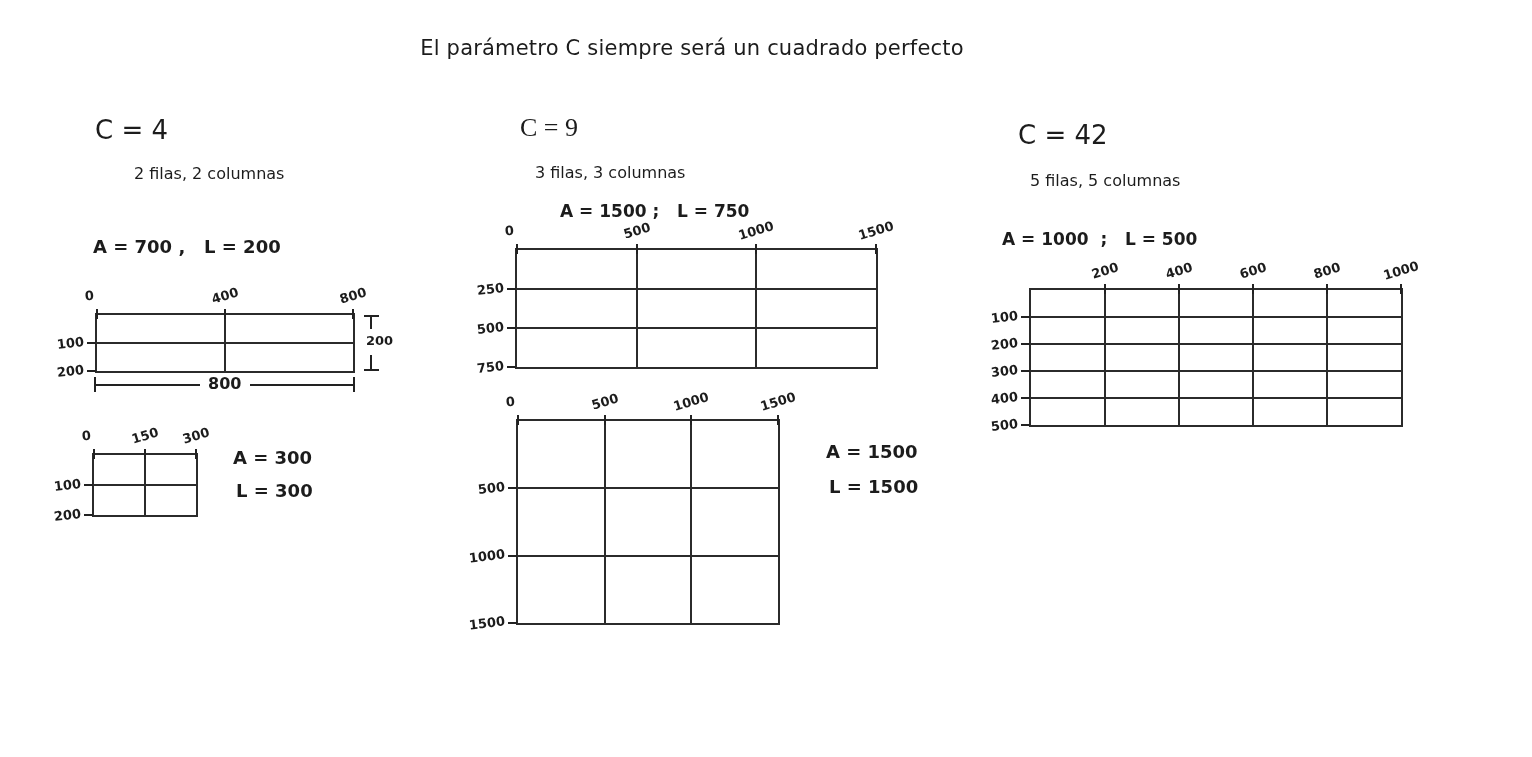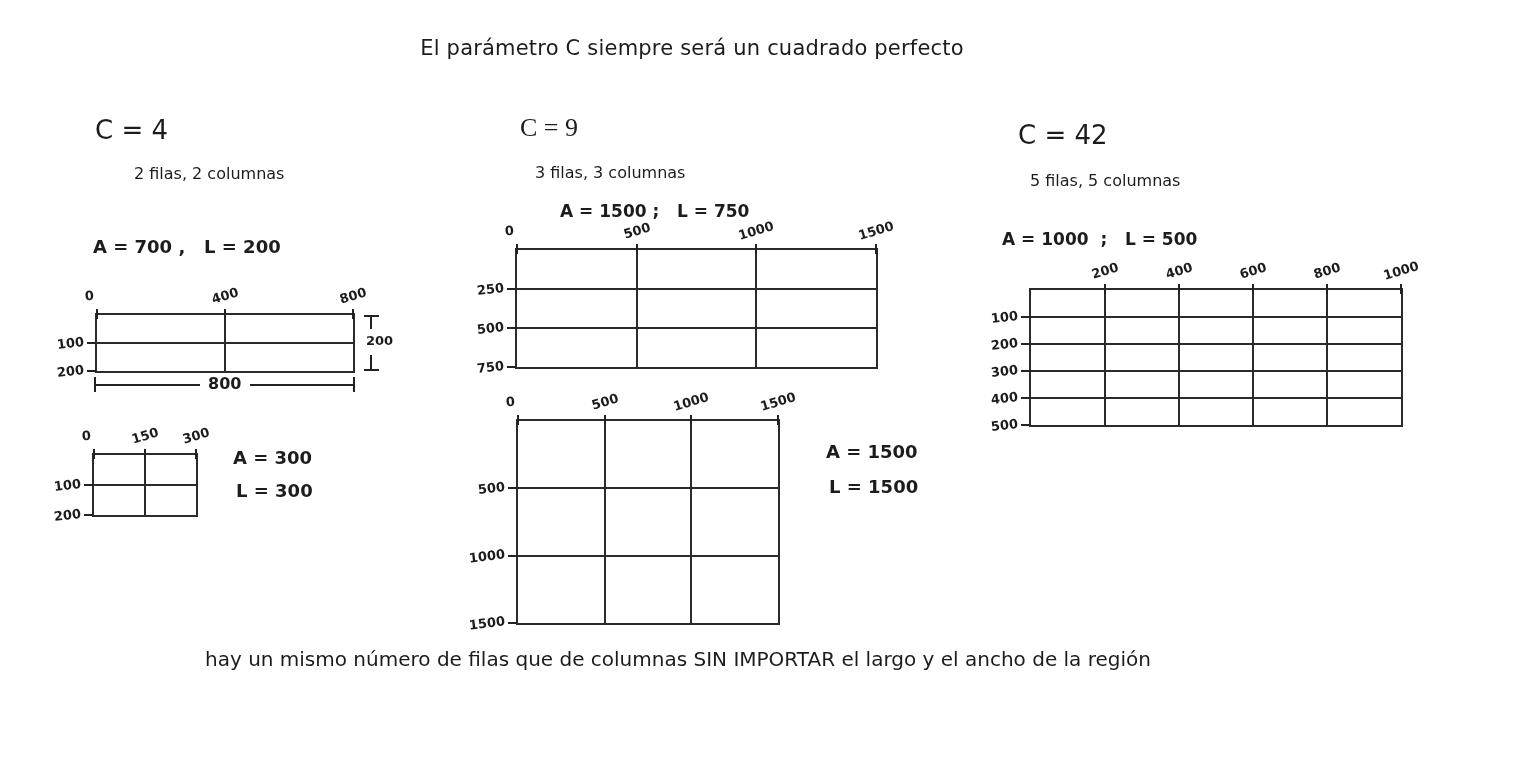--- a/index.html
+++ b/index.html
@@ -179,16 +179,15 @@
         <div class="ltick" style="top: 60%;"></div>
         <div class="llab" style="top: 60%;">300</div>
         <div class="ltick" style="top: 80%;"></div>
         <div class="llab" style="top: 80%;">400</div>
         <div class="ltick" style="top: 100%;"></div>
         <div class="llab" style="top: 100%;">500</div>
       </div>
   </div>
 
   <div class="footer">
-    <div>hay un mismo número de filas que de columnas SIN IMPORTAR el largo y el ancho de la región</div>
   </div>
 
 </div>
 
 </body></html>

